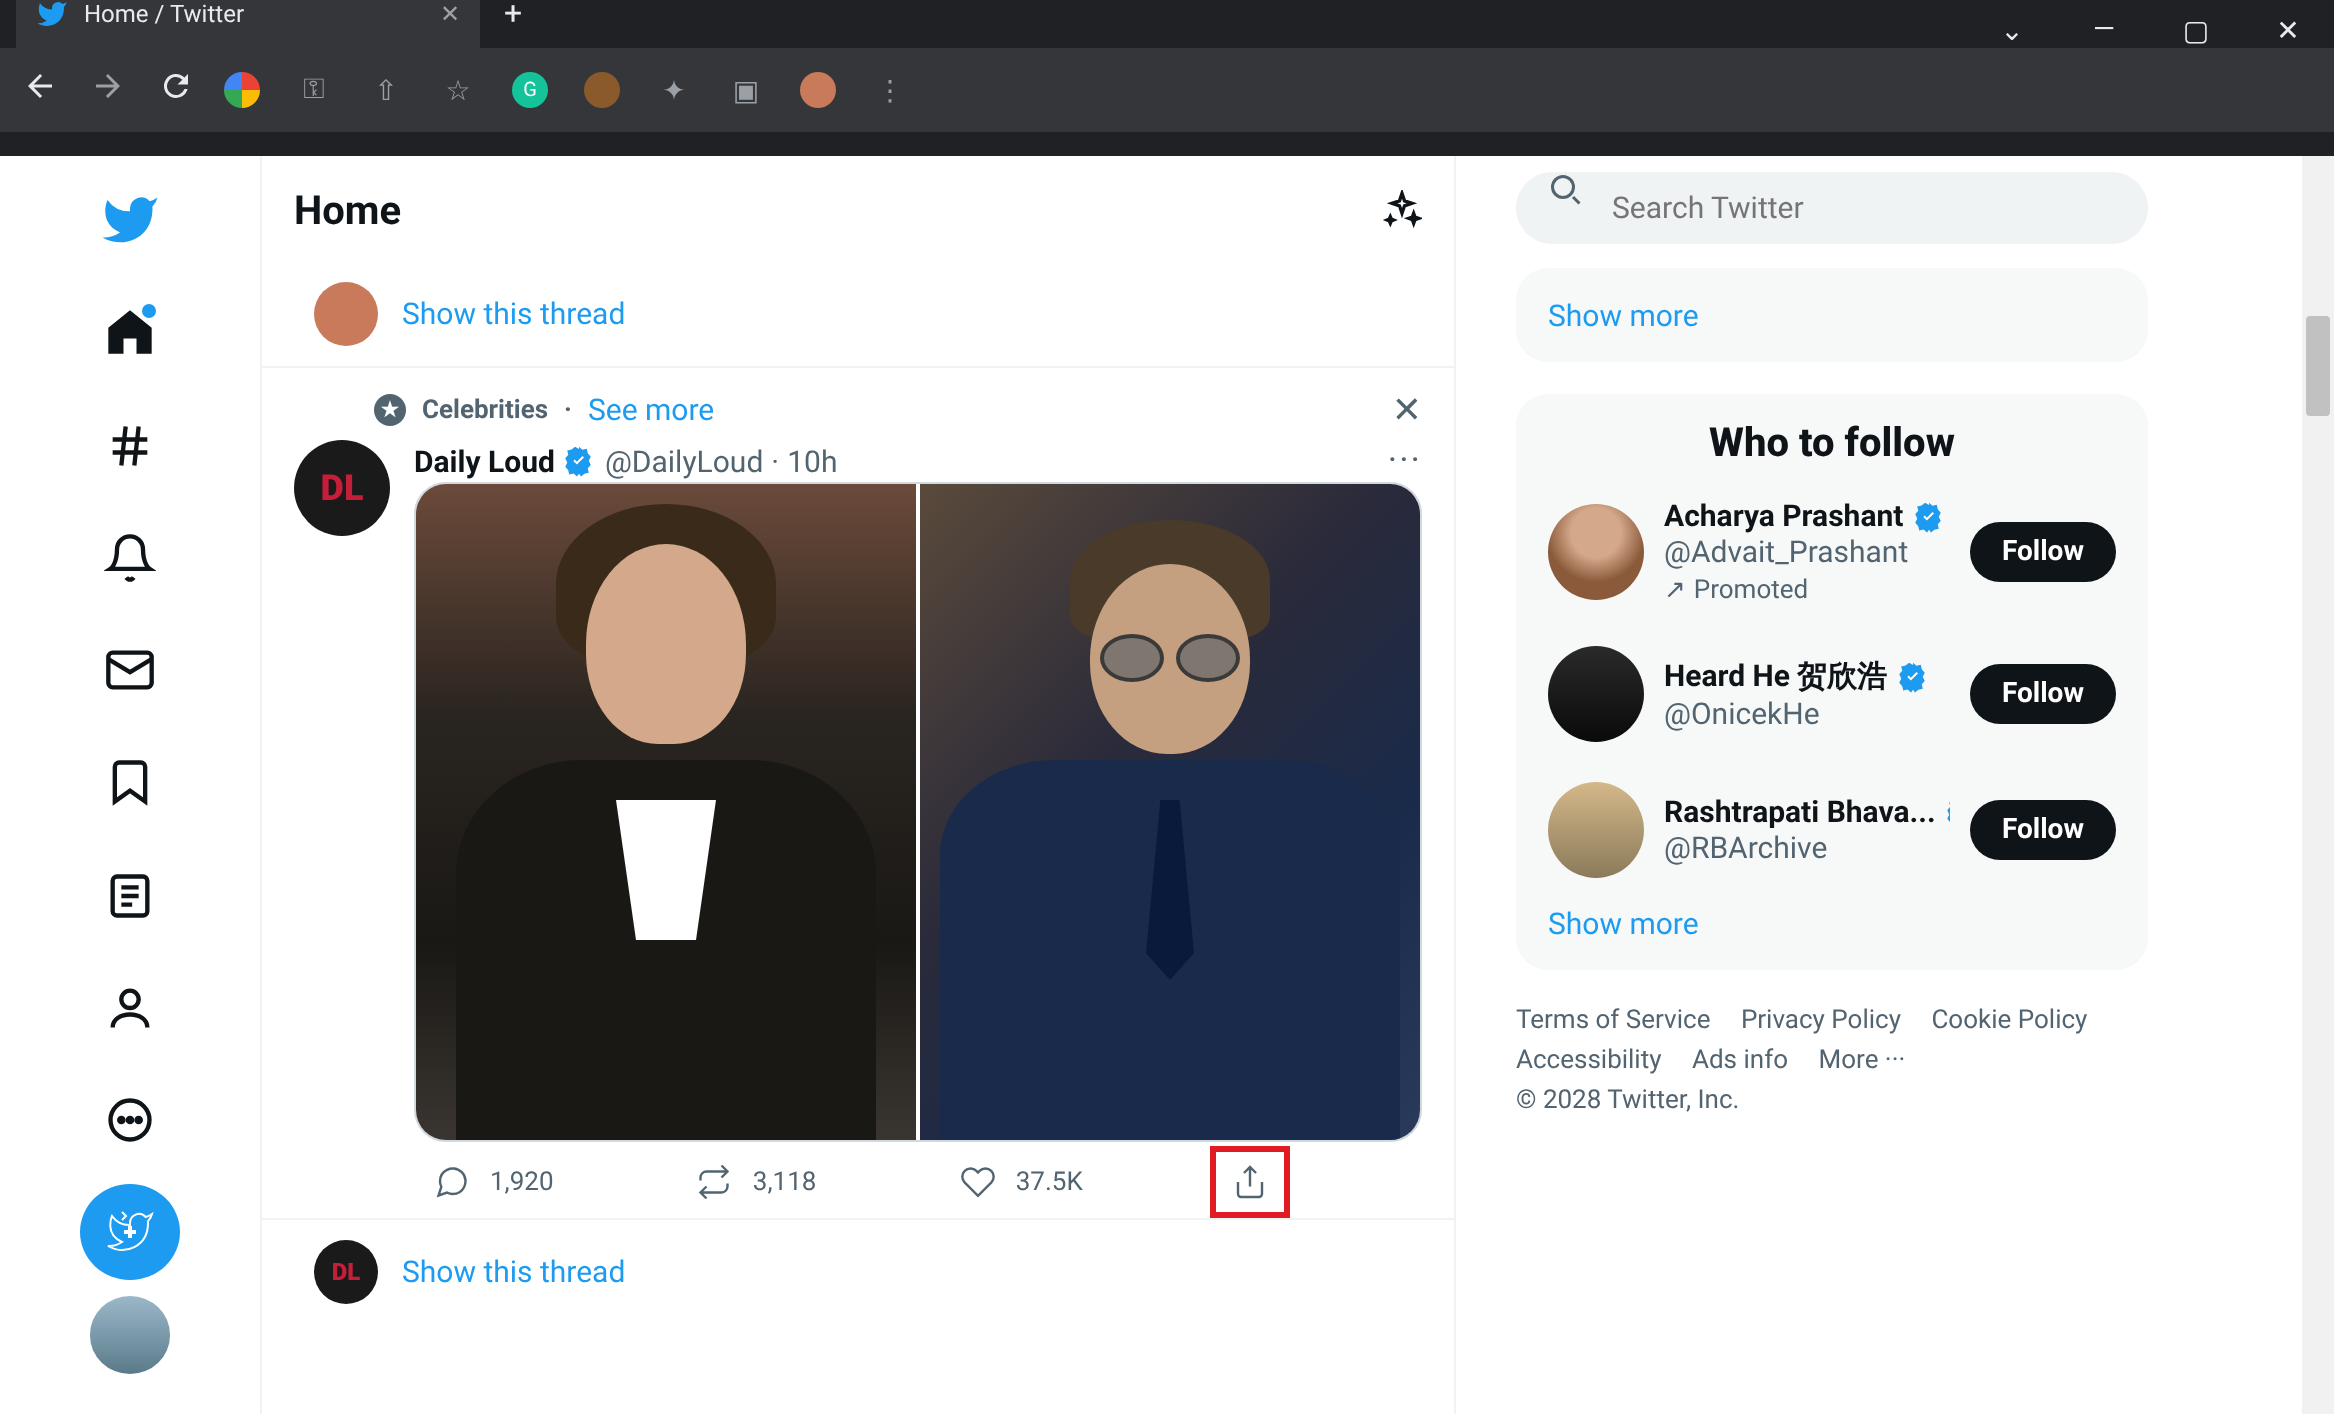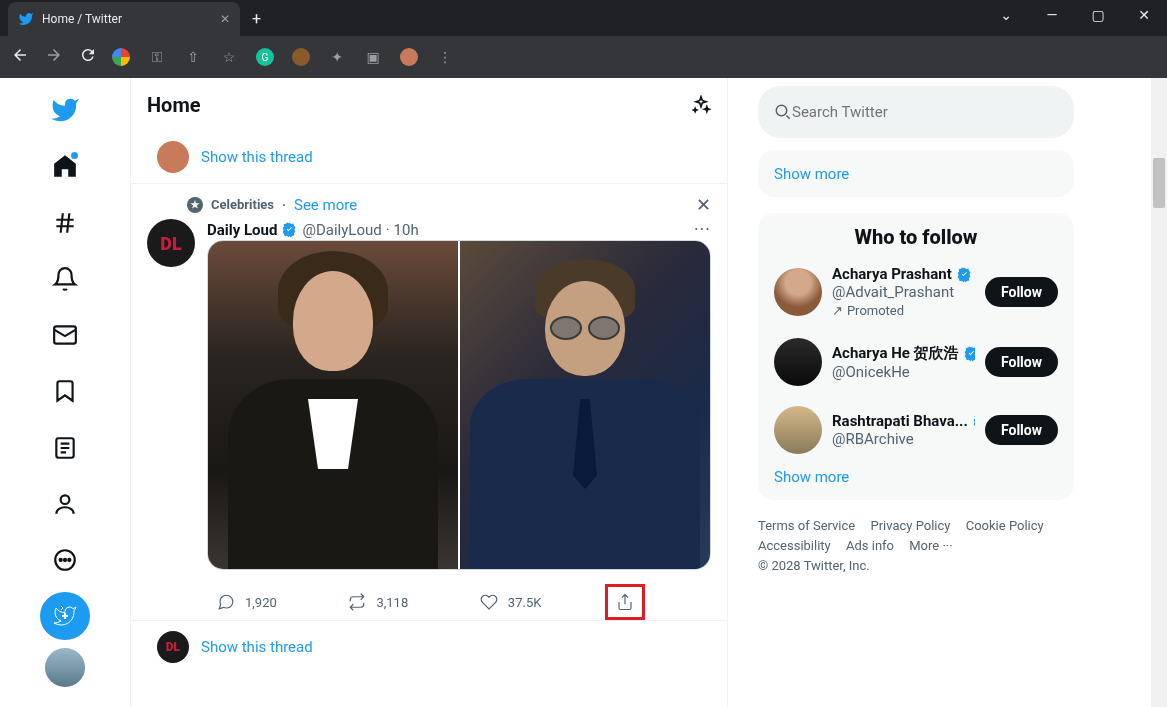--- a/index.html
+++ b/index.html
@@ -1,20 +1,20 @@
 <!DOCTYPE html>
 <html><head>
 <meta charset="utf-8">
 <style>
 * { margin: 0; padding: 0; box-sizing: border-box; font-family: -apple-system, BlinkMacSystemFont, "Segoe UI", Roboto, Helvetica, Arial, sans-serif; }
 body { background: #fff; width: 1167px; height: 707px; overflow: hidden; }
 
 
 .browser-top { background: #202124; height: 78px; }
-.tab-bar { height: 36px; display: flex; align-items: flex-end; padding-left: 8px; text-align: right; }
+.tab-bar { height: 24px; display: flex; align-items: flex-end; padding-left: 8px; text-align: right; }
 .tab { background: #35363a; height: 34px; width: 232px; border-radius: 8px 8px 0 0; display: flex; align-items: center; padding: 0 10px; gap: 8px; color: #e8eaed; font-size: 12px; }
 .tab-close { margin-left: auto; color: #9aa0a6; }
 .new-tab { color: #e8eaed; margin-left: 12px; margin-bottom: 8px; font-size: 16px; }
 .address-row { height: 42px; background: #35363a; display: flex; align-items: center; padding: 0 10px; gap: 14px; }
 .nav-btn { color: #9aa0a6; width: 20px; text-align: center; }
 .address-bar { flex: 1; background: #202124; height: 30px; border-radius: 15px; display: flex; align-items: center; padding: 0 14px; gap: 10px; color: #9aa0a6; font-size: 14px; }
 .address-bar .domain { color: #e8eaed; }
 .ext-icons { display: flex; gap: 18px; align-items: center; color: #9aa0a6; }
 .ext-icons > span, .ext-icons > div { width: 18px; height: 18px; display: flex; align-items: center; justify-content: center; font-size: 14px; }
 .window-controls { position: absolute; top: 0; right: 0; display: flex; height: 30px; color: #e8eaed; }
@@ -66,31 +66,31 @@
 .hair1 { position: absolute; top: 10px; left: 50%; transform: translateX(-50%); width: 110px; height: 80px; background: #3a2a1a; border-radius: 50% 50% 30% 30%; }
 .suit1 { position: absolute; bottom: 0; left: 20px; right: 20px; height: 190px; background: #1a1815; border-radius: 30% 30% 0 0; }
 .collar1 { position: absolute; bottom: 100px; left: 50%; transform: translateX(-50%); width: 50px; height: 70px; background: #fff; clip-path: polygon(0 0, 100% 0, 80% 100%, 20% 100%); }
 .face2 { position: absolute; top: 40px; left: 50%; transform: translateX(-50%); width: 80px; height: 95px; background: #c4a080; border-radius: 50% 50% 48% 48%; }
 .hair2 { position: absolute; top: 18px; left: 50%; transform: translateX(-50%); width: 100px; height: 60px; background: #4a3a2a; border-radius: 50% 50% 20% 20%; }
 .glasses { position: absolute; top: 75px; left: 50%; transform: translateX(-50%); width: 70px; height: 24px; display: flex; gap: 6px; }
 .glasses > div { flex: 1; border: 2px solid #3a3a3a; border-radius: 50%; background: rgba(80,90,100,0.6); }
 .suit2 { position: absolute; bottom: 0; left: 10px; right: 10px; height: 190px; background: #1a2a4a; border-radius: 25% 25% 0 0; }
 .tie { position: absolute; bottom: 80px; left: 50%; transform: translateX(-50%); width: 24px; height: 90px; background: #0a1a3a; clip-path: polygon(30% 0, 70% 0, 100% 85%, 50% 100%, 0 85%); }
 
-.actions { display: flex; justify-content: space-between; padding: 20px 10px 0; max-width: 440px; }
+.actions { display: flex; justify-content: space-between; padding: 8px 10px 0; max-width: 440px; }
 .action { display: flex; align-items: center; gap: 10px; color: #536471; font-size: 13px; }
 .action svg { width: 18px; height: 18px; fill: none; stroke: #536471; stroke-width: 1.6; }
 .share-box { border: 3px solid #e01b24; padding: 6px 8px; margin: -6px -8px; }
 
 .thread-row2 { display: flex; align-items: center; padding: 10px 16px; gap: 12px; }
 .avatar-tiny { width: 32px; height: 32px; border-radius: 50%; background: #1a1a1a; display: flex; align-items: center; justify-content: center; color: #c41e3a; font-weight: 900; font-size: 12px; margin-left: 10px; }
 
 
 .right-col { width: 370px; padding: 8px 24px 0 30px; }
-.search { background: #eff3f4; border-radius: 22px; height: 52px; display: flex; align-items: center; padding: 0 16px; color: #536471; margin-bottom: 12px; }
+.search { background: #eff3f4; border-radius: 22px; height: 36px; display: flex; padding: 0 16px; gap: 14px; color: #536471; margin-bottom: 12px; }
 .search svg { width: 18px; height: 18px; fill: #536471; }
 .search input { border: none; background: transparent; outline: none; font-size: 15px; color: #0f1419; flex: 1; }
 .whats-box { background: #f7f9f9; border-radius: 16px; padding: 14px 16px; margin-bottom: 16px; }
 .wtf-box { background: #f7f9f9; border-radius: 16px; padding: 12px 0 14px; margin-bottom: 16px; }
 .wtf-box h2 { font-size: 20px; font-weight: 800; color: #0f1419; padding: 0 16px 6px; text-align: center; }
 .follow-item { display: flex; align-items: center; padding: 10px 16px; gap: 10px; }
 .follow-avatar { width: 48px; height: 48px; border-radius: 50%; flex-shrink: 0; }
 .fa1 { background: radial-gradient(circle at 50% 30%, #d4a88a 30%, #8a5a3a 60%); }
 .fa2 { background: linear-gradient(#2a2a2a, #0a0a0a); }
 .fa3 { background: linear-gradient(#d4b88a, #8a7a5a); }
@@ -330,21 +330,21 @@
               <span>↗</span>
               <span>Promoted</span>
             </div>
         </div>
         <button class="follow-btn">Follow</button>
       </div>
       <div class="follow-item">
         <div class="follow-avatar fa2"></div>
         <div class="follow-info">
           <div class="follow-name">
-              <span>Acharya He 贺欣浩</span>
+              <span>Heard He 贺欣浩</span>
               <svg class="verified-svg" viewBox="0 0 24 24">
                 <path d="M12 2l2.4 2.1 3.1-.7.7 3.1L20.3 9l-1.4 2.9 1.4 2.9-2.1 2.4.7 3.1-3.1.7L13.4 23 12 21l-1.4 2-2.4-2.1-3.1.7-.7-3.1L2.3 16l1.4-2.9L2.3 10l2.1-2.4-.7-3.1 3.1-.7L9.2 2 12 3.5z"></path>
                 <path fill="#fff" d="M10.5 14.5l-2.5-2.5 1-1 1.5 1.5 4-4 1 1z"></path>
               </svg>
             </div>
           <div class="follow-handle">@OnicekHe</div>
         </div>
         <button class="follow-btn">Follow</button>
       </div>
       <div class="follow-item">

